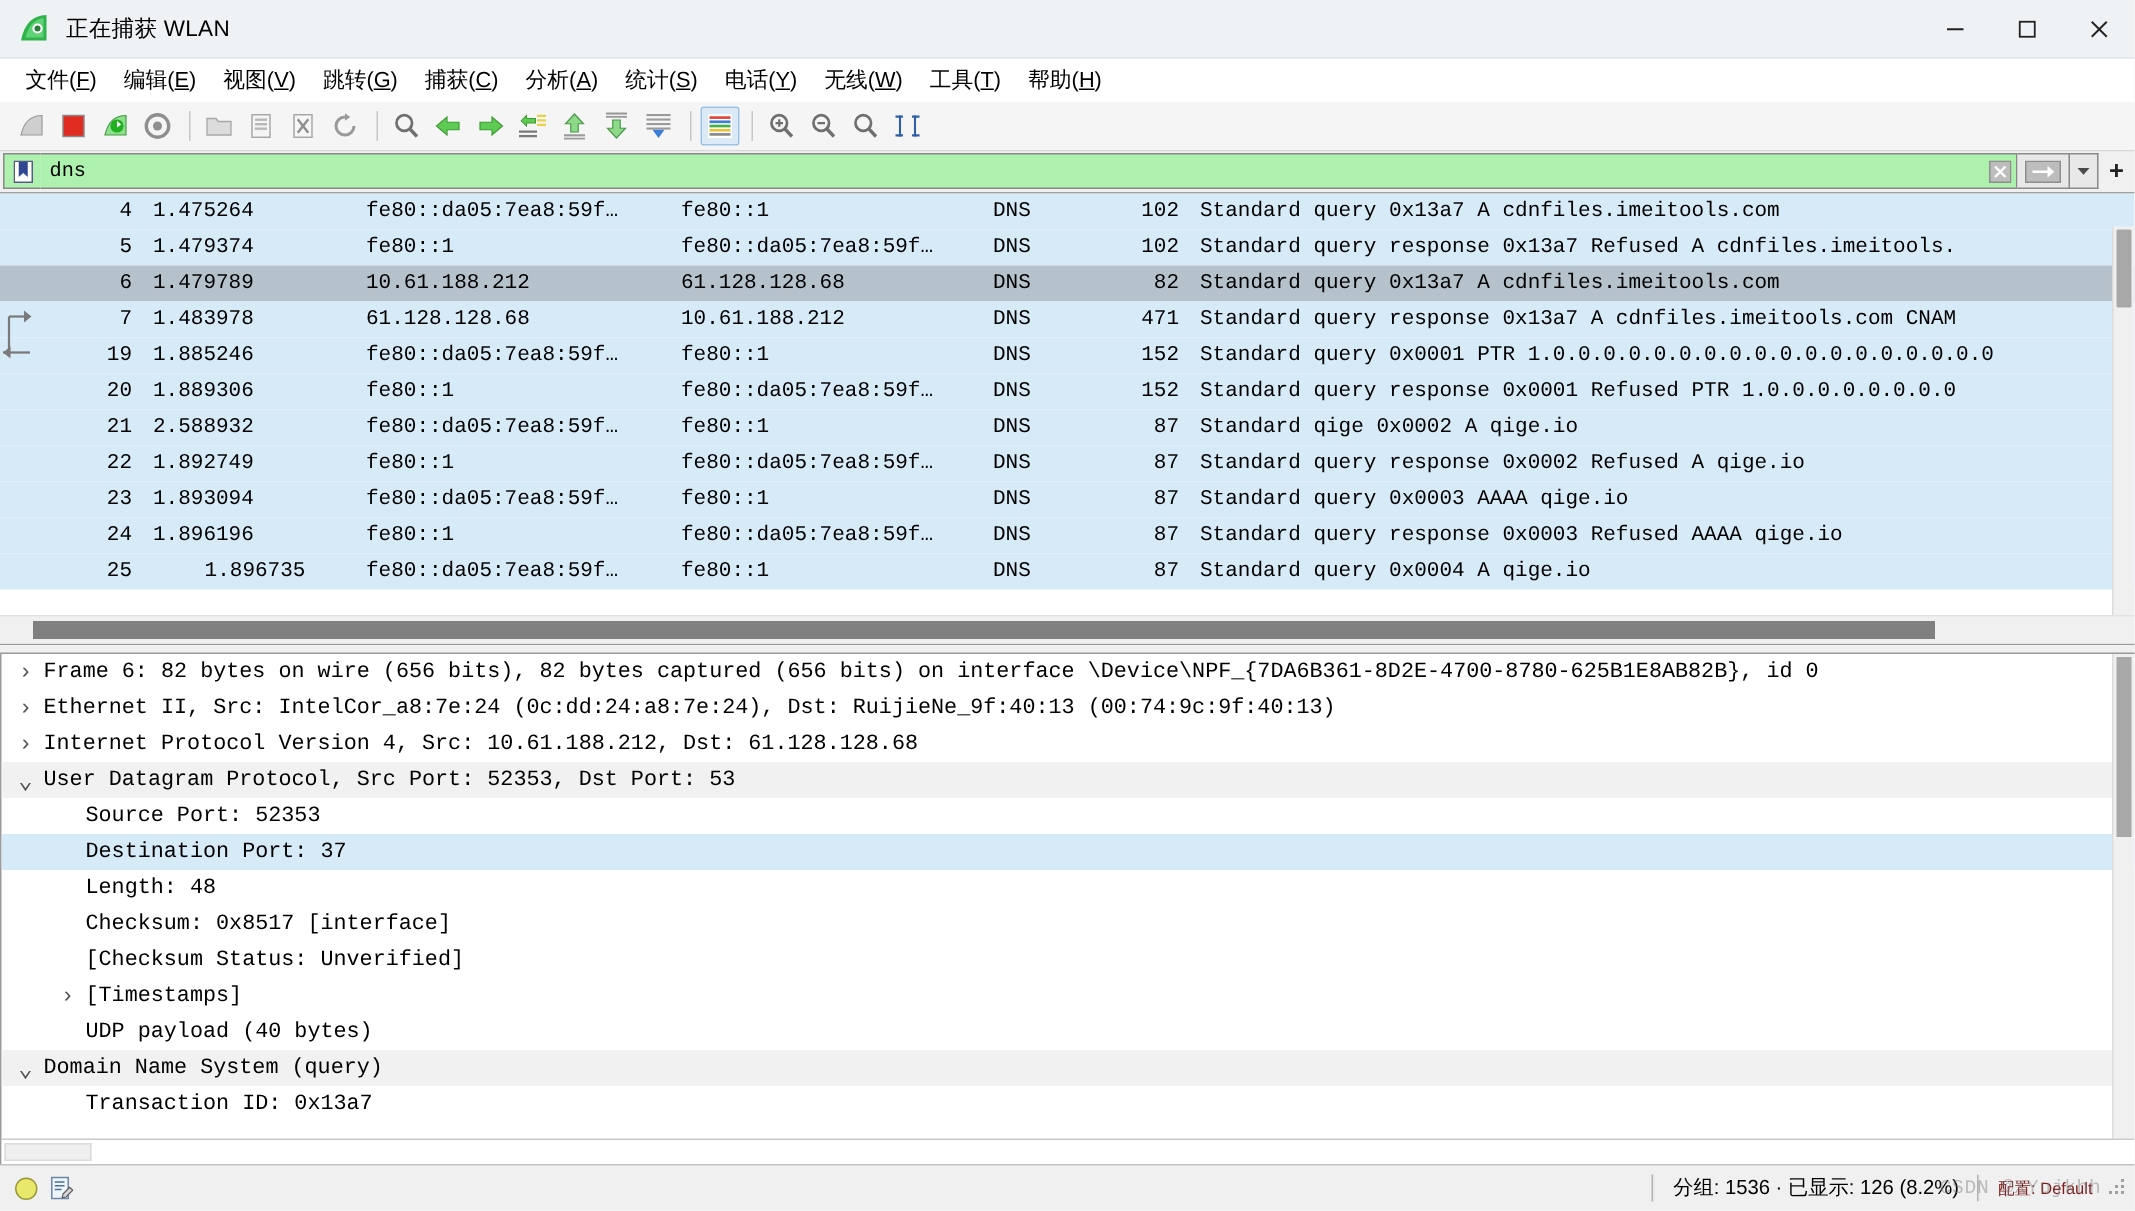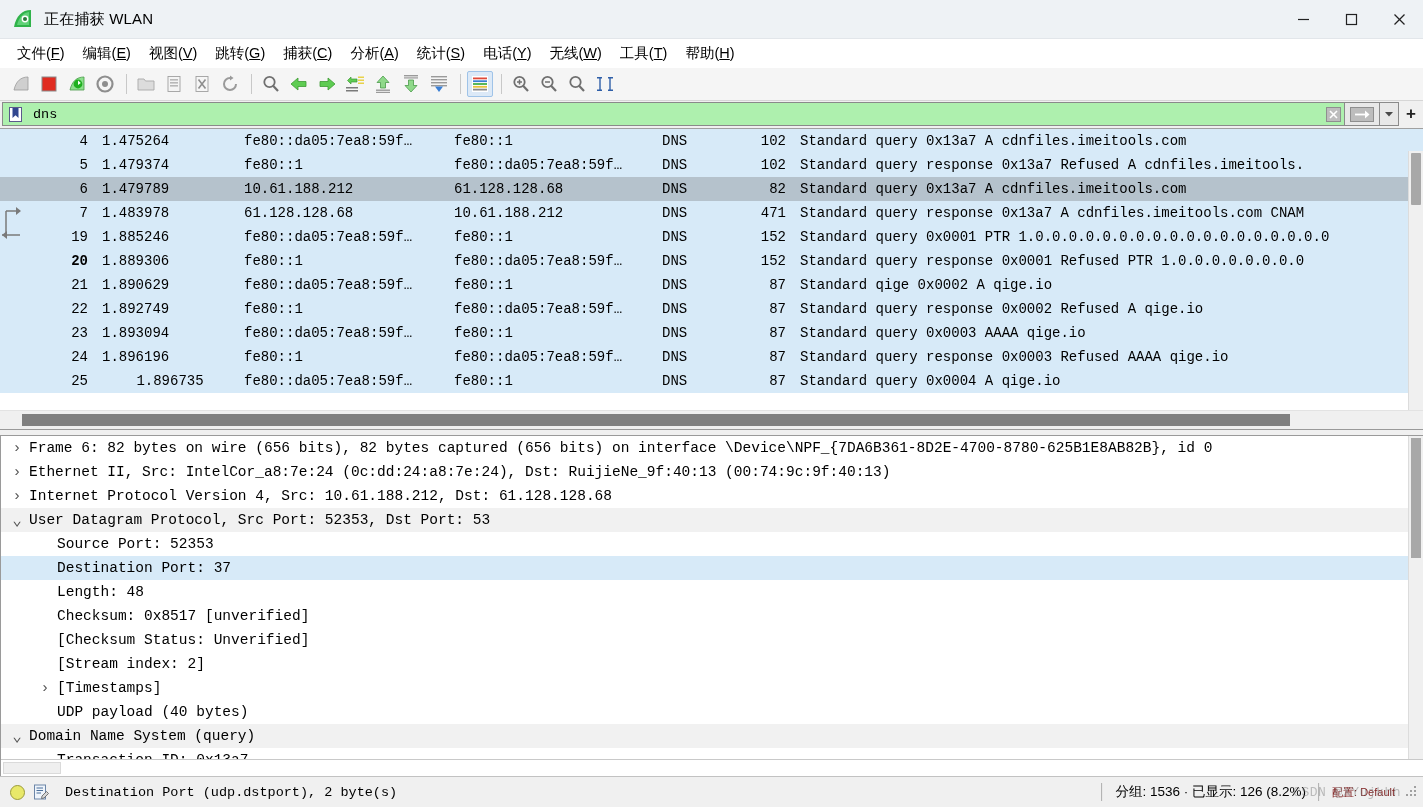--- a/index.html
+++ b/index.html
@@ -666,31 +666,31 @@
         <div class="prow">
           <div class="pc num" style="width: 96px;">19</div>
           <div class="pc " style="width: 142px;">1.885246</div>
           <div class="pc " style="width: 210px;">fe80::da05:7ea8:59f…</div>
           <div class="pc " style="width: 208px;">fe80::1</div>
           <div class="pc " style="width: 75px;">DNS</div>
           <div class="pc len" style="width: 63px;">152</div>
           <div class="pc " style="width: 615px; flex: 1 1 auto;">Standard query 0x0001 PTR 1.0.0.0.0.0.0.0.0.0.0.0.0.0.0.0.0.0.0</div>
         </div>
         <div class="prow">
-          <div class="pc num" style="width: 96px; font-weight: bold;">20</div>
+          <div class="pc num" style="width: 96px;">20</div>
           <div class="pc " style="width: 142px;">1.889306</div>
           <div class="pc " style="width: 210px;">fe80::1</div>
           <div class="pc " style="width: 208px;">fe80::da05:7ea8:59f…</div>
           <div class="pc " style="width: 75px;">DNS</div>
           <div class="pc len" style="width: 63px;">152</div>
           <div class="pc " style="width: 615px; flex: 1 1 auto;">Standard query response 0x0001 Refused PTR 1.0.0.0.0.0.0.0.0</div>
         </div>
         <div class="prow">
           <div class="pc num" style="width: 96px;">21</div>
-          <div class="pc " style="width: 142px;">1.890629</div>
+          <div class="pc " style="width: 142px;">2.588932</div>
           <div class="pc " style="width: 210px;">fe80::da05:7ea8:59f…</div>
           <div class="pc " style="width: 208px;">fe80::1</div>
           <div class="pc " style="width: 75px;">DNS</div>
           <div class="pc len" style="width: 63px;">87</div>
           <div class="pc " style="width: 615px; flex: 1 1 auto;">Standard qige 0x0002 A qige.io</div>
         </div>
         <div class="prow">
           <div class="pc num" style="width: 96px;">22</div>
           <div class="pc " style="width: 142px;">1.892749</div>
           <div class="pc " style="width: 210px;">fe80::1</div>
@@ -773,29 +773,25 @@
         <div class="dline hilite">
           <span class="twisty" style="margin-left: 28px;"></span>
           <span class="dtext">Destination Port: 37</span>
         </div>
         <div class="dline">
           <span class="twisty" style="margin-left: 28px;"></span>
           <span class="dtext">Length: 48</span>
         </div>
         <div class="dline">
           <span class="twisty" style="margin-left: 28px;"></span>
-          <span class="dtext">Checksum: 0x8517 [unverified]</span>
+          <span class="dtext">Checksum: 0x8517 [interface]</span>
         </div>
         <div class="dline">
           <span class="twisty" style="margin-left: 28px;"></span>
           <span class="dtext">[Checksum Status: Unverified]</span>
-        </div>
-        <div class="dline">
-          <span class="twisty" style="margin-left: 28px;"></span>
-          <span class="dtext">[Stream index: 2]</span>
         </div>
         <div class="dline">
           <span class="twisty" style="font-size: 15px; margin-left: 28px;">›</span>
           <span class="dtext">[Timestamps]</span>
         </div>
         <div class="dline">
           <span class="twisty" style="margin-left: 28px;"></span>
           <span class="dtext">UDP payload (40 bytes)</span>
         </div>
         <div class="dline shaded">
@@ -824,21 +820,20 @@
       <svg width="16" height="16" viewBox="0 0 16 16">
           <rect x="1.5" y="1" width="11" height="14" fill="#eef4fb" stroke="#6c86a8" stroke-width="1"></rect>
           <g stroke="#4a6f9a" stroke-width="1">
             <line x1="3.5" y1="4" x2="10" y2="4"></line>
             <line x1="3.5" y1="6.5" x2="10" y2="6.5"></line>
             <line x1="3.5" y1="9" x2="8" y2="9"></line>
           </g>
           <path d="M9 12 L13.5 7.5 L15.5 9.5 L11 14 L8.5 14.5 Z" fill="#d8d8d8" stroke="#5a5a5a" stroke-width=".8"></path>
         </svg>
     </span>
-    <span class="sb-text">Destination Port (udp.dstport), 2 byte(s)</span>
 
     <div class="sb-right">
       <span class="sb-div"></span>
       <span class="sb-counts">分组: 1536 · 已显示: 126 (8.2%)</span>
       <span class="sb-div"></span>
       <span class="sb-profile">配置: Default</span>
       <span class="sb-grip">
         <i style="left:9px;top:9px"></i>
           <i style="left:9px;top:5px"></i>
           <i style="left:5px;top:9px"></i>

